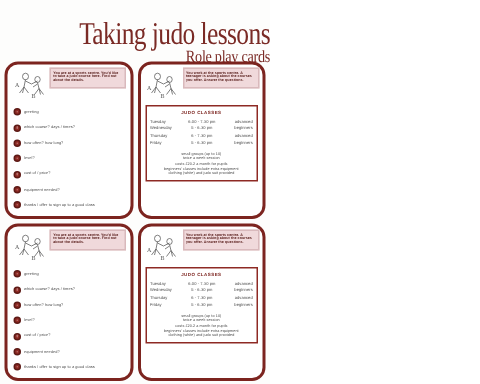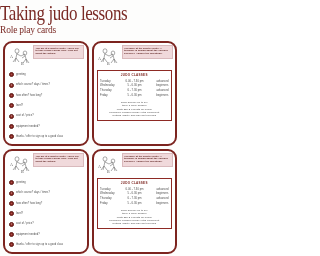--- a/index.html
+++ b/index.html
@@ -9,22 +9,22 @@
     font-family:"Liberation Sans", sans-serif;
     overflow:hidden;
     position:relative;
   }
   .page{
     position:absolute;inset:0;
     background:#fdfdfc;
   }
   
   .header{
-    text-align:left;
-    padding-top:2px;
+    text-align:right;
+    padding-top:12px;
   }
   .title{
     font-family:"Liberation Serif", serif;
     font-size:17px;
     line-height:17px;
     color:#7a2a25;
     letter-spacing:-0.4px;
     font-weight:400;
     transform:scaleY(1.25);
     transform-origin:center top;

